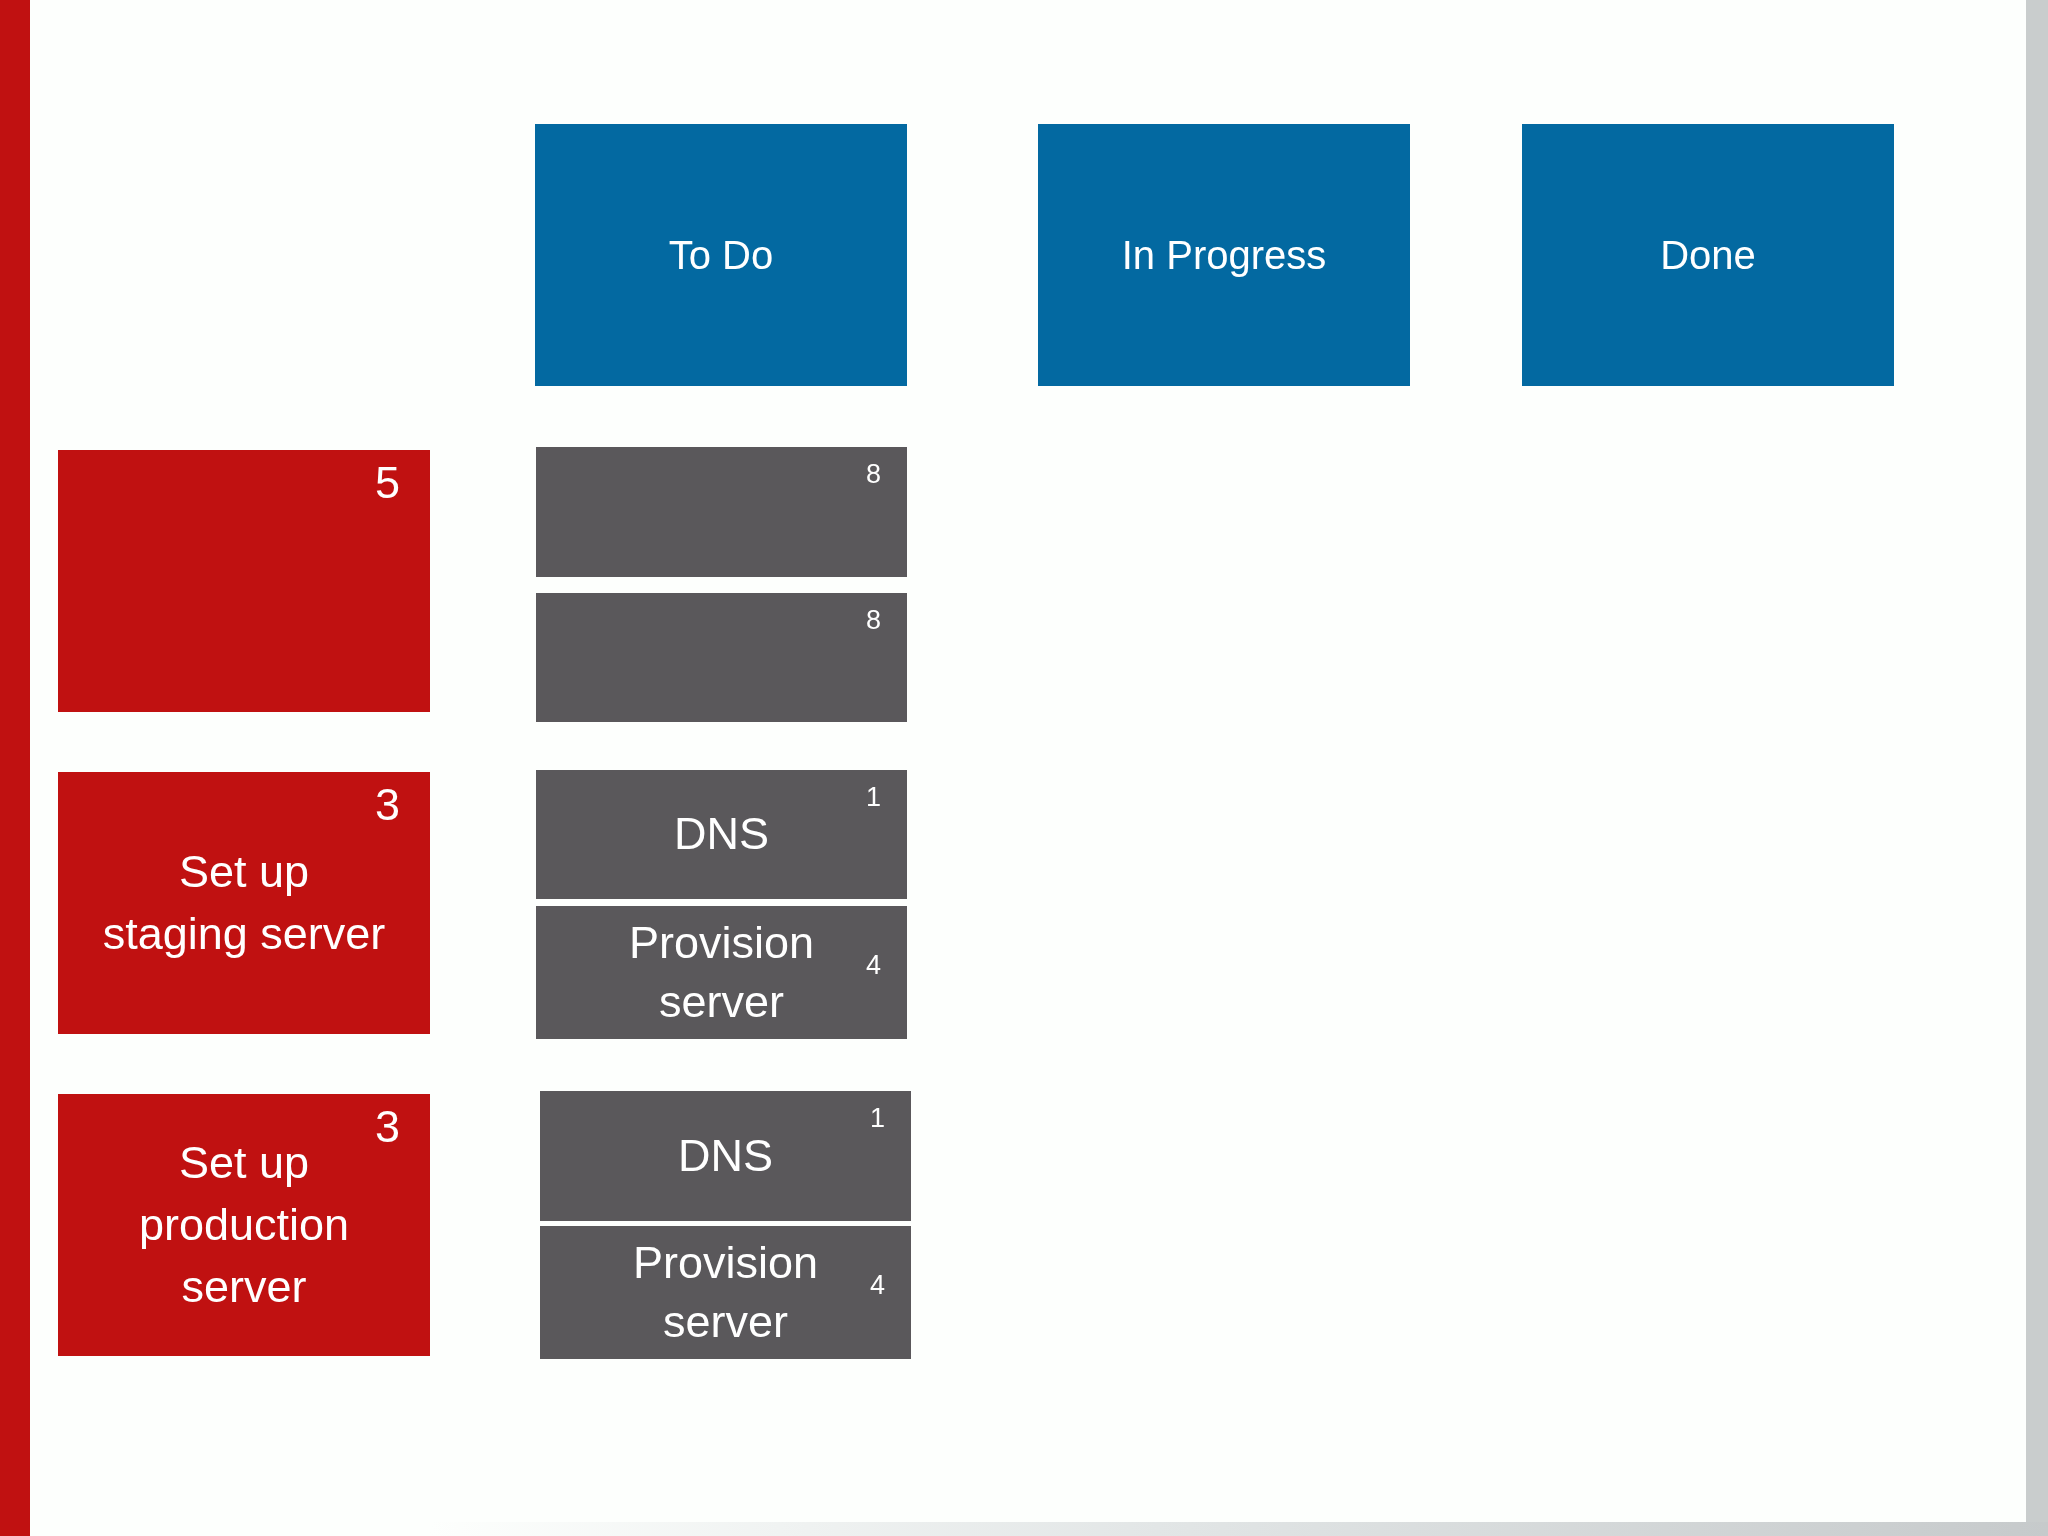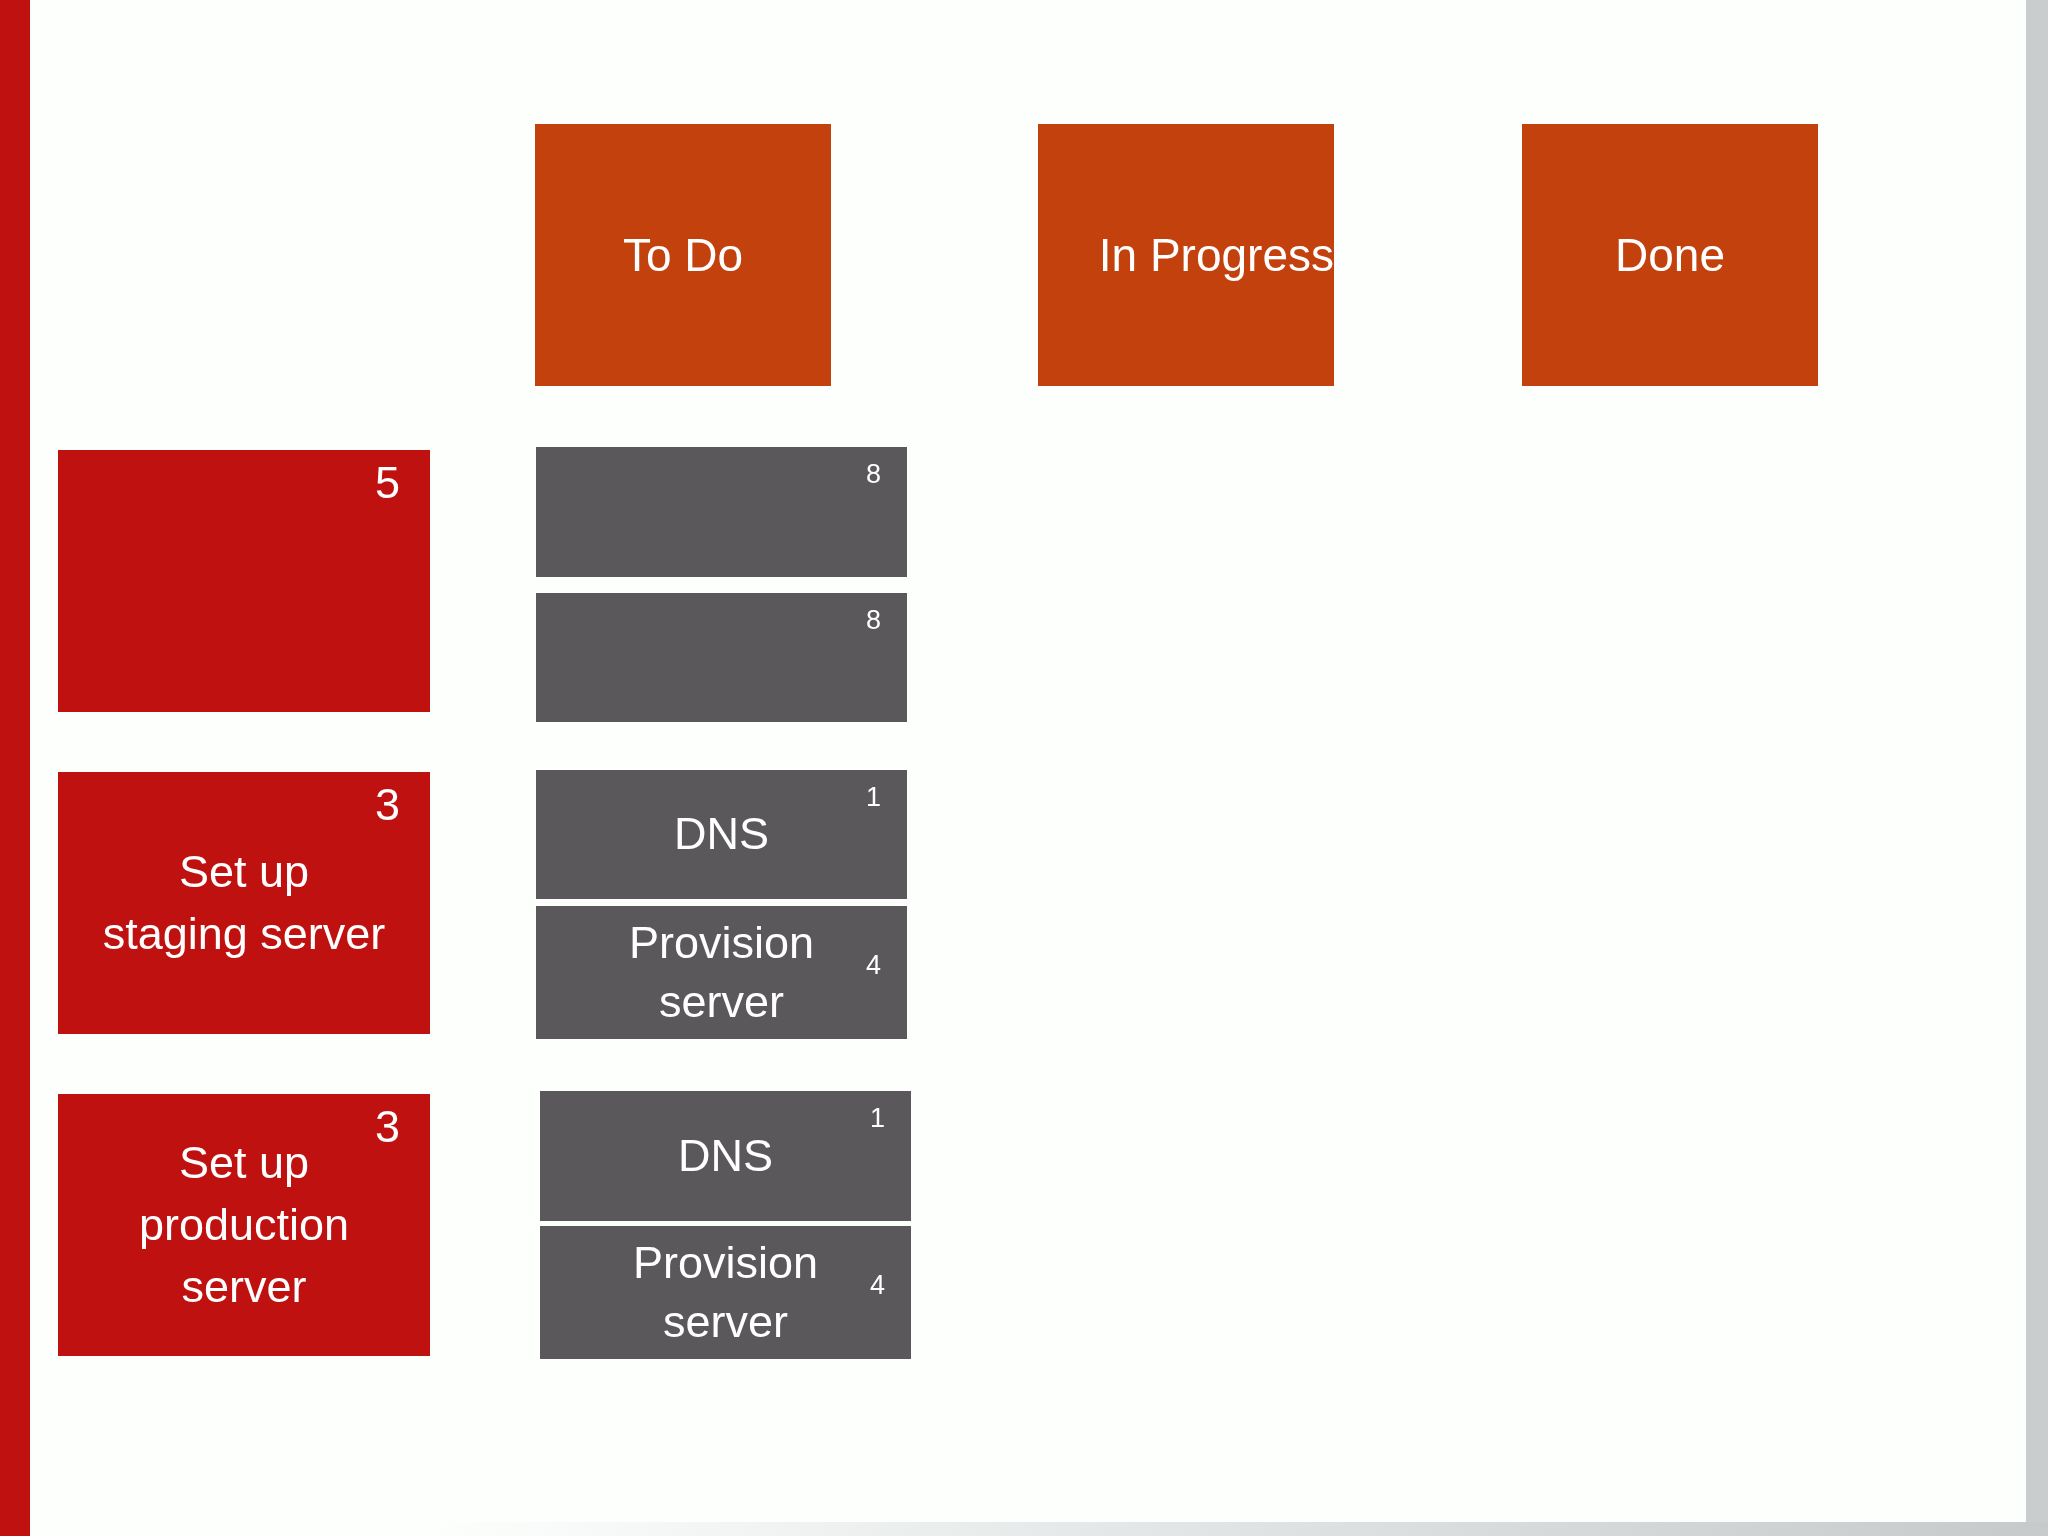--- a/index.html
+++ b/index.html
@@ -14,23 +14,23 @@
   
   .page{position:absolute;left:0;top:0;width:2026px;height:1522px;background:#fdfffd;
     border-radius:0 36px 36px 0;z-index:2;}
   
   .accent-bar{position:absolute;left:0;top:0;width:30px;height:1536px;background:#c01111;z-index:4;}
 
   .hdr,.story,.task{position:absolute;z-index:5;display:flex;align-items:center;justify-content:center;
     color:#ffffff;text-align:center;box-sizing:border-box;}
   .title{white-space:pre-line;}
 
-  .hdr{background:#c2410c;width:296px;height:262px;top:124px;font-size:46px;}
+  .hdr{background:#0369a1;width:372px;height:262px;top:124px;font-size:40px;}
   .hdr-todo{left:535px;}
-  .hdr-inprogress{left:1038px;justify-content:flex-end;}
+  .hdr-inprogress{left:1038px;}
   .hdr-done{left:1522px;align-items:center;}
 
   .story{background:#c01111;left:58px;width:372px;height:262px;font-size:45px;line-height:1.38;}
   .story-1{top:450px;}
   .story-2{top:772px;}
   .story-3{top:1094px;}
   .story .points{position:absolute;top:10px;right:30px;font-size:45px;line-height:1;}
 
   .task{background:#5a585b;left:536px;width:371px;font-size:45px;line-height:1.3;}
   .task-1{top:447px;height:130px;}

